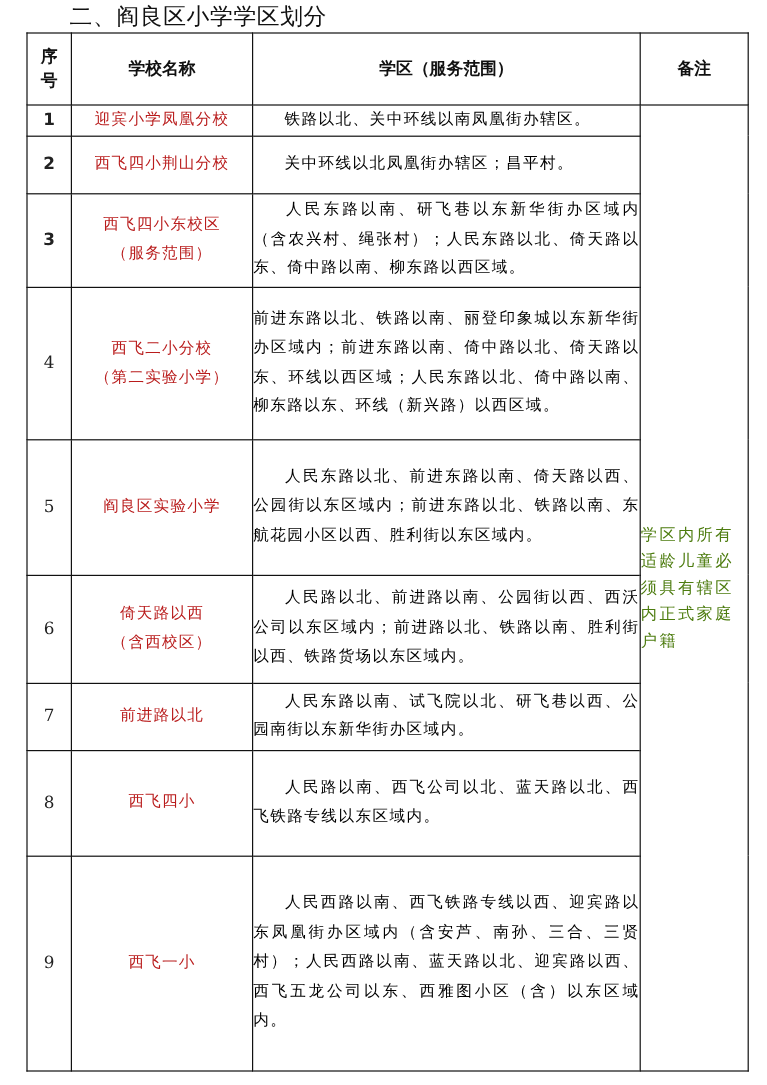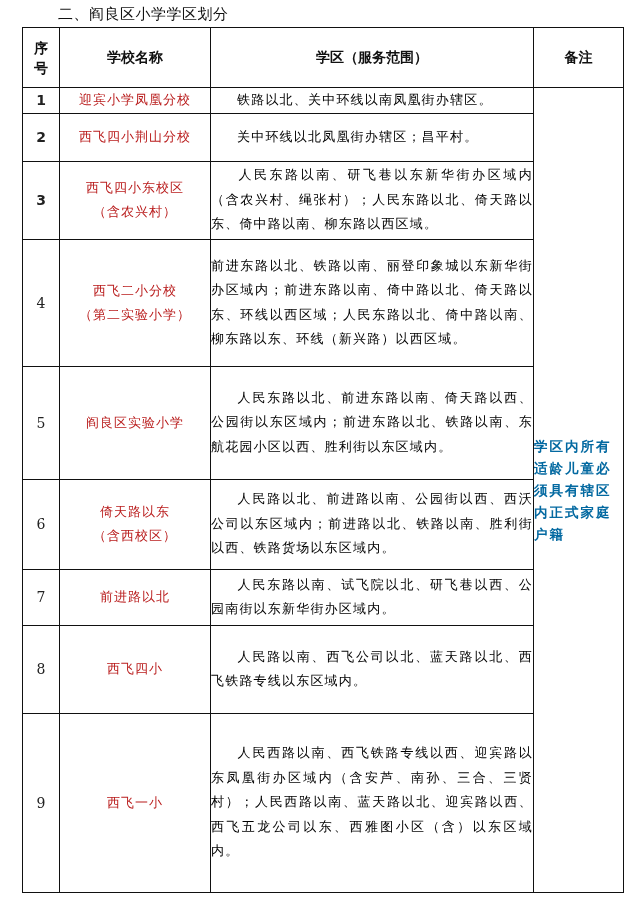--- a/index.html
+++ b/index.html
@@ -1,29 +1,29 @@
 <!DOCTYPE html>
 <html><head>
 <meta charset="utf-8">
 <style>
   html, body { margin: 0; padding: 0; background: #ffffff; }
   body { width: 639px; height: 904px; position: relative; overflow: hidden;
          font-family: "DejaVu Serif", "Liberation Serif", serif; color: #222; }
   .title { position: absolute; left: 58px; top: 2px; font-family: "DejaVu Sans", "Liberation Sans", sans-serif;
-           font-size: 15px; line-height: 24px; color: #111; letter-spacing: 0.5px; }
+           font-size: 19px; line-height: 24px; color: #111; letter-spacing: 0.5px; }
   table.grid { position: absolute; left: 22px; top: 27px; border-collapse: collapse; table-layout: fixed; }
   table.grid td, table.grid th { border: 1.3px solid #111; padding: 0; vertical-align: middle; }
   th { font-family: "DejaVu Sans", "Liberation Sans", sans-serif; font-weight: bold; font-size: 14px; color: #111; text-align: center; }
   .th-seq { line-height: 20px; }
   .seq { text-align: center; font-size: 14px; }
   .seq.bold { font-weight: bold; font-family: "DejaVu Sans", "Liberation Sans", sans-serif; }
   .school { text-align: center; font-size: 13px; line-height: 24px; color: #b91c1c; letter-spacing: 1px; }
   .range { font-size: 13px; line-height: 24.5px; color: #000000; padding: 0 6px 0 7px; letter-spacing: 1.2px; text-align: justify; }
   .range .ind { display: inline-block; width: 26px; }
-  .note { vertical-align: middle; font-size: 13.5px; line-height: 22px; color: #0369a1; padding: 0 4px 0 8px; letter-spacing: 2px; font-weight: bold; }
+  .note { vertical-align: middle; font-size: 13.5px; line-height: 22px; color: #4d7c0f; padding: 0 4px 0 8px; letter-spacing: 2px; }
 </style>
 </head>
 <body>
 
 <div class="title">二、阎良区小学学区划分</div>
 
 <table class="grid">
   <colgroup>
     <col style="width:37px">
       <col style="width:151px">
@@ -57,21 +57,21 @@
     <td class="school">
           <div>西飞四小荆山分校</div>
         </td>
     <td class="range"><span class="ind"></span><span>关中环线以北凤凰街办辖区；昌平村。</span></td>
   </tr>
 
   <tr style="height:78px">
     <td class="seq bold">3</td>
     <td class="school">
       <div>西飞四小东校区</div>
-      <div>（含农兴村）</div>
+      <div>（服务范围）</div>
     </td>
     <td class="range"><span class="ind"></span><span>人民东路以南、研飞巷以东新华街办区域内（含农兴村、绳张村）；人民东路以北、倚天路以东、倚中路以南、柳东路以西区域。</span></td>
   </tr>
 
   <tr style="height:127px">
     <td class="seq">4</td>
     <td class="school">
       <div>西飞二小分校</div>
       <div>（第二实验小学）</div>
     </td>
@@ -82,21 +82,21 @@
     <td class="seq">5</td>
     <td class="school">
           <div>阎良区实验小学</div>
         </td>
     <td class="range"><span class="ind"></span><span>人民东路以北、前进东路以南、倚天路以西、公园街以东区域内；前进东路以北、铁路以南、东航花园小区以西、胜利街以东区域内。</span></td>
   </tr>
 
   <tr style="height:90px">
     <td class="seq">6</td>
     <td class="school">
-      <div>倚天路以东</div>
+      <div>倚天路以西</div>
       <div>（含西校区）</div>
     </td>
     <td class="range"><span class="ind"></span><span>人民路以北、前进路以南、公园街以西、西沃公司以东区域内；前进路以北、铁路以南、胜利街以西、铁路货场以东区域内。</span></td>
   </tr>
 
   <tr style="height:56px">
     <td class="seq">7</td>
     <td class="school">
           <div>前进路以北</div>
         </td>

